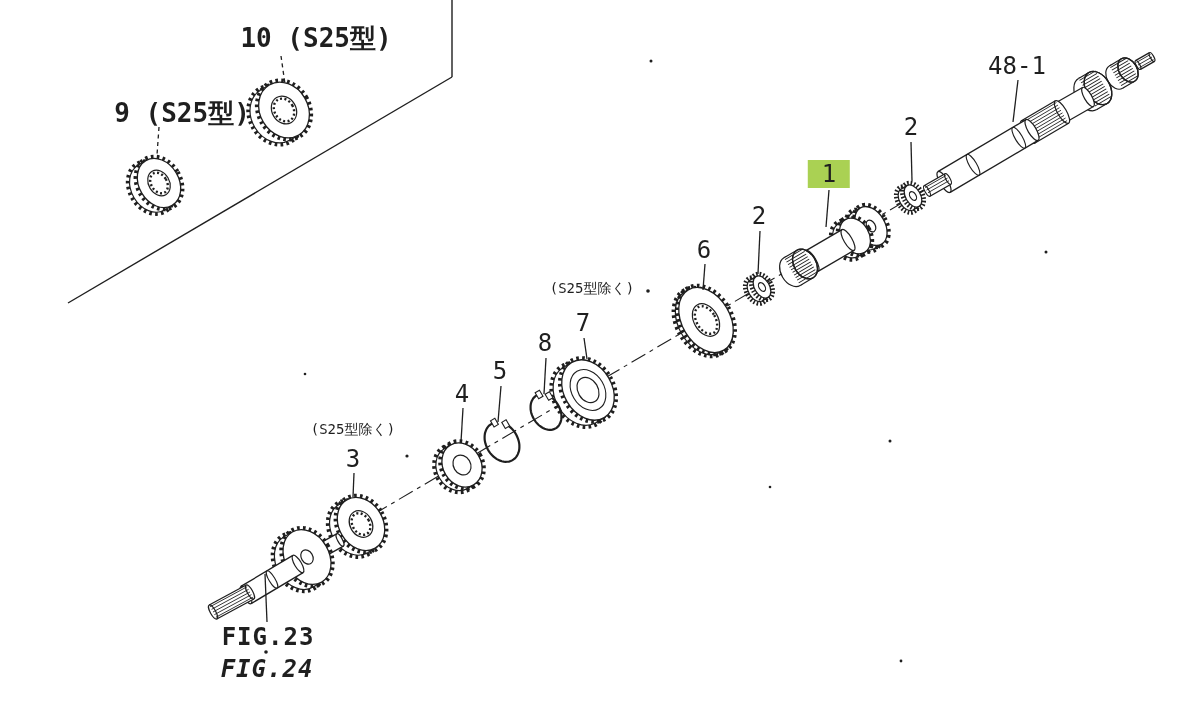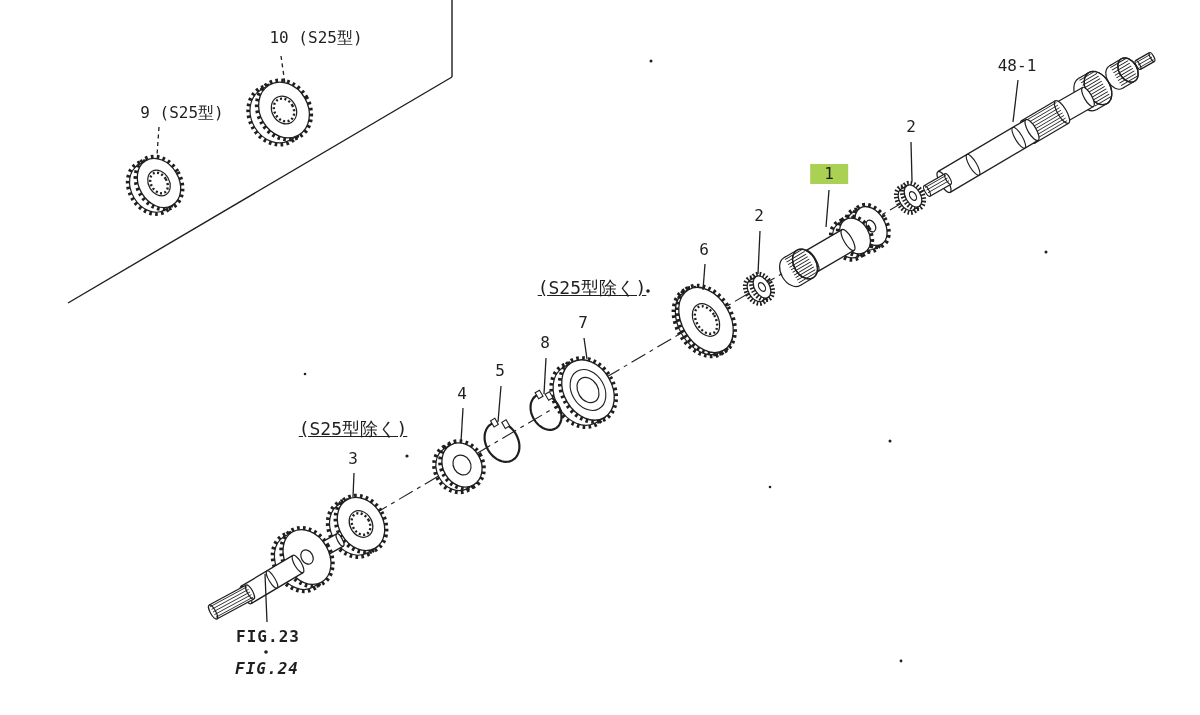--- a/index.html
+++ b/index.html
@@ -1,24 +1,24 @@
 <!DOCTYPE html>
 <html><head>
 <meta charset="utf-8">
 <style>
   html,body{margin:0;padding:0;background:#ffffff;}
   #stage{position:relative;width:1200px;height:715px;background:#ffffff;overflow:hidden;
          font-family:"DejaVu Sans Mono","Liberation Mono",monospace;}
   #art{position:absolute;left:0;top:0;}
   .callout{position:absolute;transform:translate(-50%,-50%);color:#1f1f1f;
            white-space:nowrap;line-height:1;}
-  .num{font-size:16px;}
-  .numnote{font-size:16px;}
-  .note{font-size:18px;text-decoration:underline;}
-  .fig{font-size:16px;font-weight:700;letter-spacing:1px;}
+  .num{font-size:24px;}
+  .numnote{font-size:26px;font-weight:bold;}
+  .note{font-size:14px;}
+  .fig{font-size:24px;font-weight:700;letter-spacing:1px;}
   .hl{padding:2px 14px;}
 </style>
 </head>
 <body>
 
 <div id="stage">
   <svg id="art" width="1200" height="715" viewBox="0 0 1200 715">
       <line x1="218" y1="606" x2="1148" y2="58" stroke="#1f1f1f" stroke-width="1.1" stroke-dasharray="16 5 4 5"></line>
       <line x1="452" y1="0" x2="452" y2="77" stroke="#1f1f1f" stroke-width="1.4"></line>
       <line x1="452" y1="77" x2="68" y2="303" stroke="#1f1f1f" stroke-width="1.4"></line>

